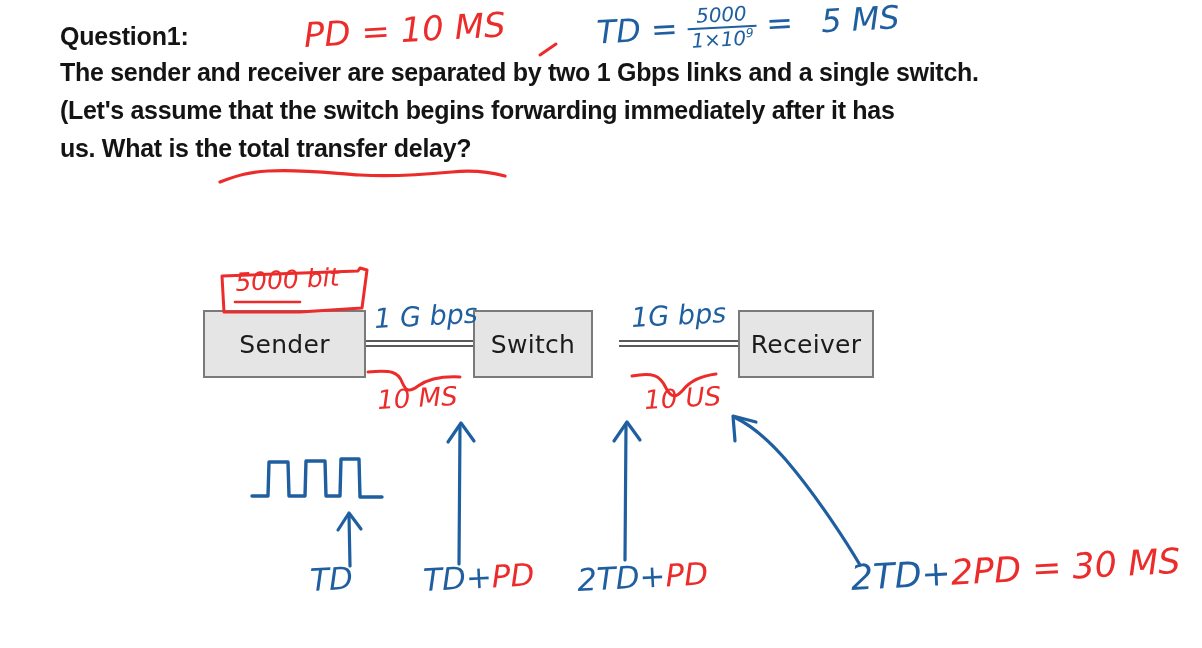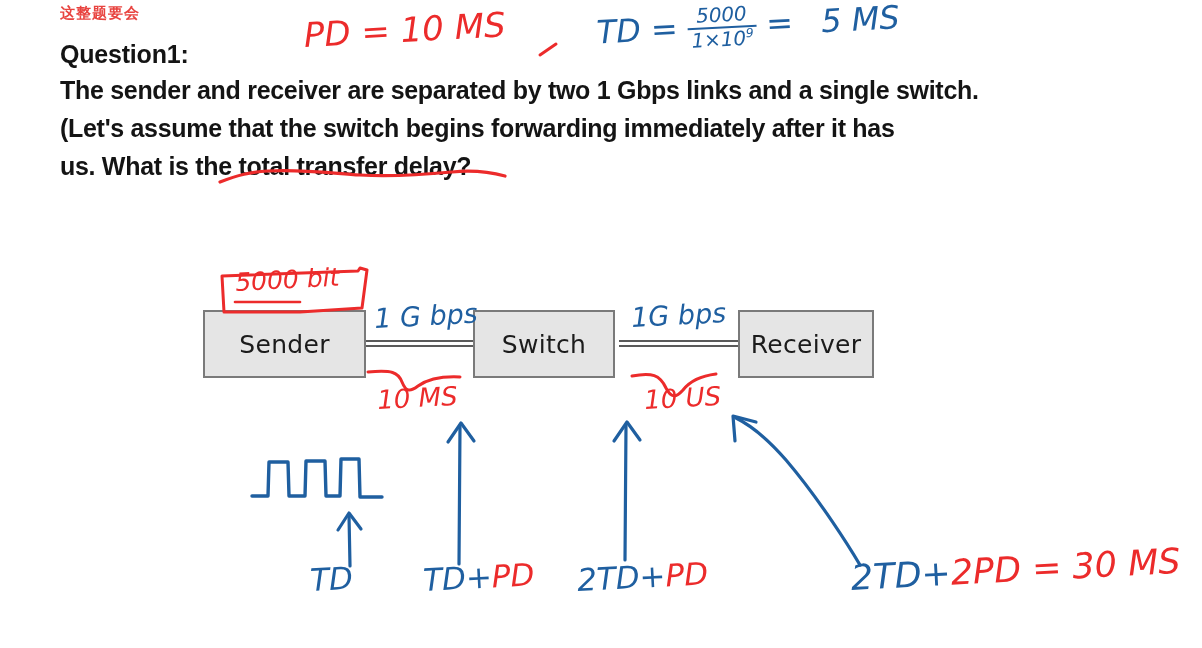--- a/index.html
+++ b/index.html
@@ -56,21 +56,21 @@
     box-sizing: border-box;
     display: flex;
     align-items: center;
     justify-content: center;
     font-family: "DejaVu Sans", sans-serif;
     font-size: 25px;
     color: #1b1b1b;
     letter-spacing: 0.3px;
   }
   #node-sender   { left: 203px; top: 310px; width: 163px; height: 68px; }
-  #node-switch   { left: 473px; top: 310px; width: 142px; height: 68px; }
+  #node-switch   { left: 473px; top: 310px; width: 120px; height: 68px; }
   #node-receiver { left: 738px; top: 310px; width: 136px; height: 68px; }
 
   
   .link {
     position: absolute;
     height: 7px;
     border-top: 2px solid #5a5a5a;
     border-bottom: 2px solid #5a5a5a;
     box-sizing: border-box;
   }
@@ -109,21 +109,20 @@
     line-height: 1.05;
   }
   .frac .num { display: block; border-bottom: 2px solid currentColor; padding: 0 3px; }
   .frac .den { display: block; padding: 0 3px; }
   .sup { font-size: 0.62em; vertical-align: super; }
 </style>
 </head>
 <body>
 
 <div id="slide-text">
-  <div class="cn-note">这整题要会</div>
   <div class="q-title">Question1:</div>
   <div class="q-body">
     <div class="q-line">The sender and receiver are separated by two 1 Gbps links and a single switch.</div>
     <div class="q-line">(Let's assume that the switch begins forwarding immediately after it has</div>
     <div class="q-line">us. What is the total transfer delay?</div>
   </div>
 </div>
 
 <div class="node-box" id="node-sender">
   <span>Sender</span>

